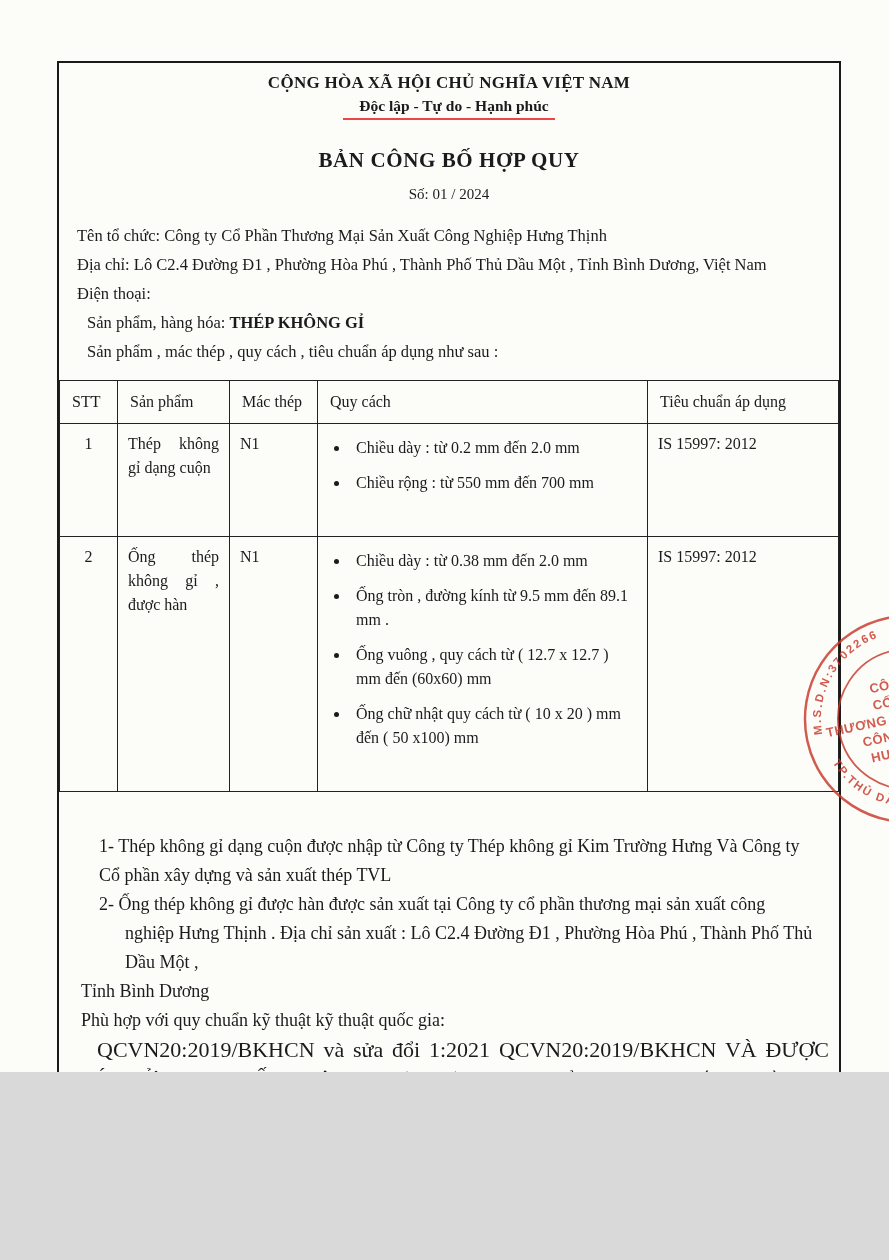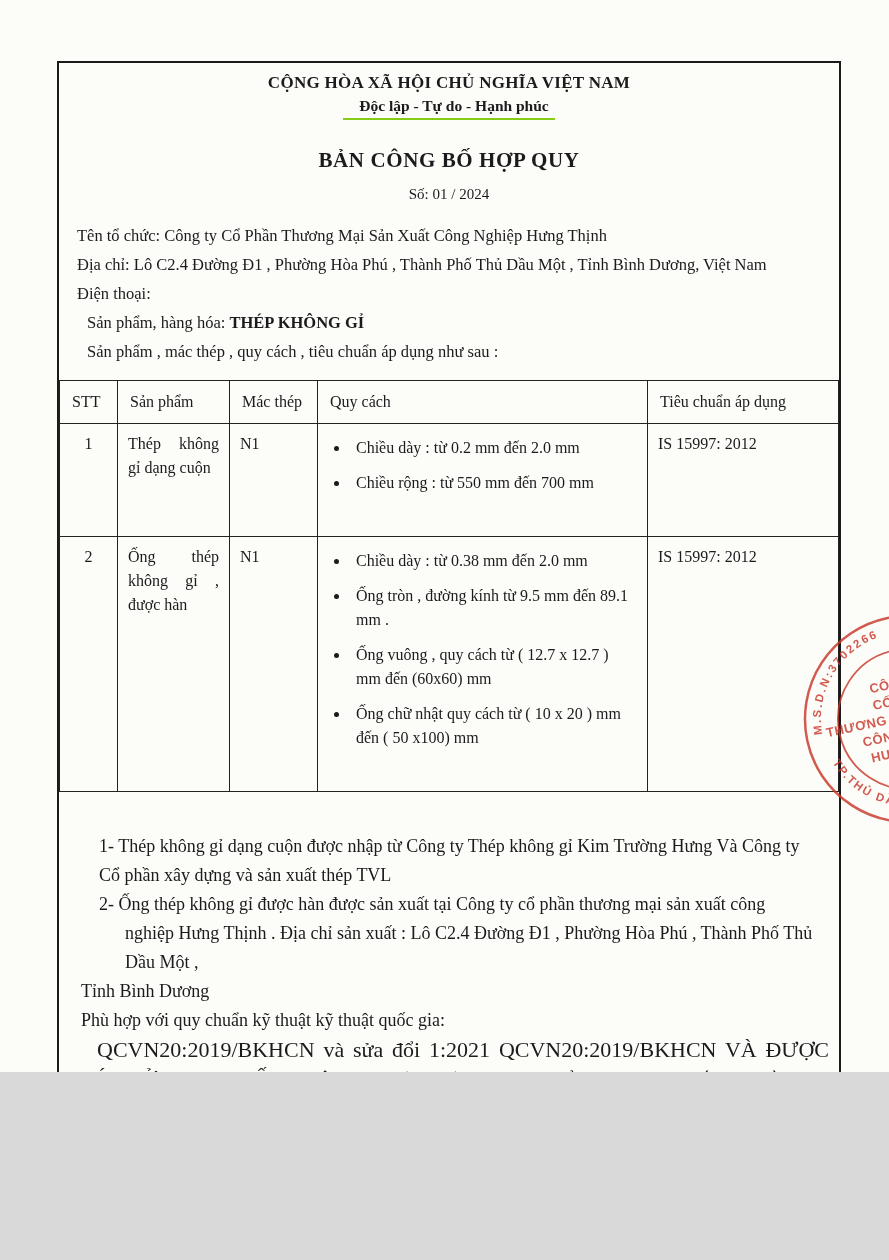--- a/index.html
+++ b/index.html
@@ -21,21 +21,21 @@
   }
   .center { text-align:center; }
   .national-header {
     font-size:17px; font-weight:bold; letter-spacing:.3px;
     line-height:24px; margin:0;
   }
   .motto-wrap { margin-top:2px; }
   .motto {
     display:inline-block;
     font-size:15.5px; font-weight:bold;
-    border-bottom:2px solid #84cc16;
+    border-bottom:2px solid #ef4444;
     padding:0 6px 3px 16px;
   }
   .doc-title {
     font-size:21px; font-weight:bold; letter-spacing:.6px;
     margin:26px 0 0 0; line-height:28px;
   }
   .doc-number { font-size:15px; margin-top:8px; line-height:24px; }
   .info { margin:12px 18px 0 18px; font-size:16.5px; line-height:29px; }
   .info p { margin:0; }
   .indent1 { padding-left:10px; }

